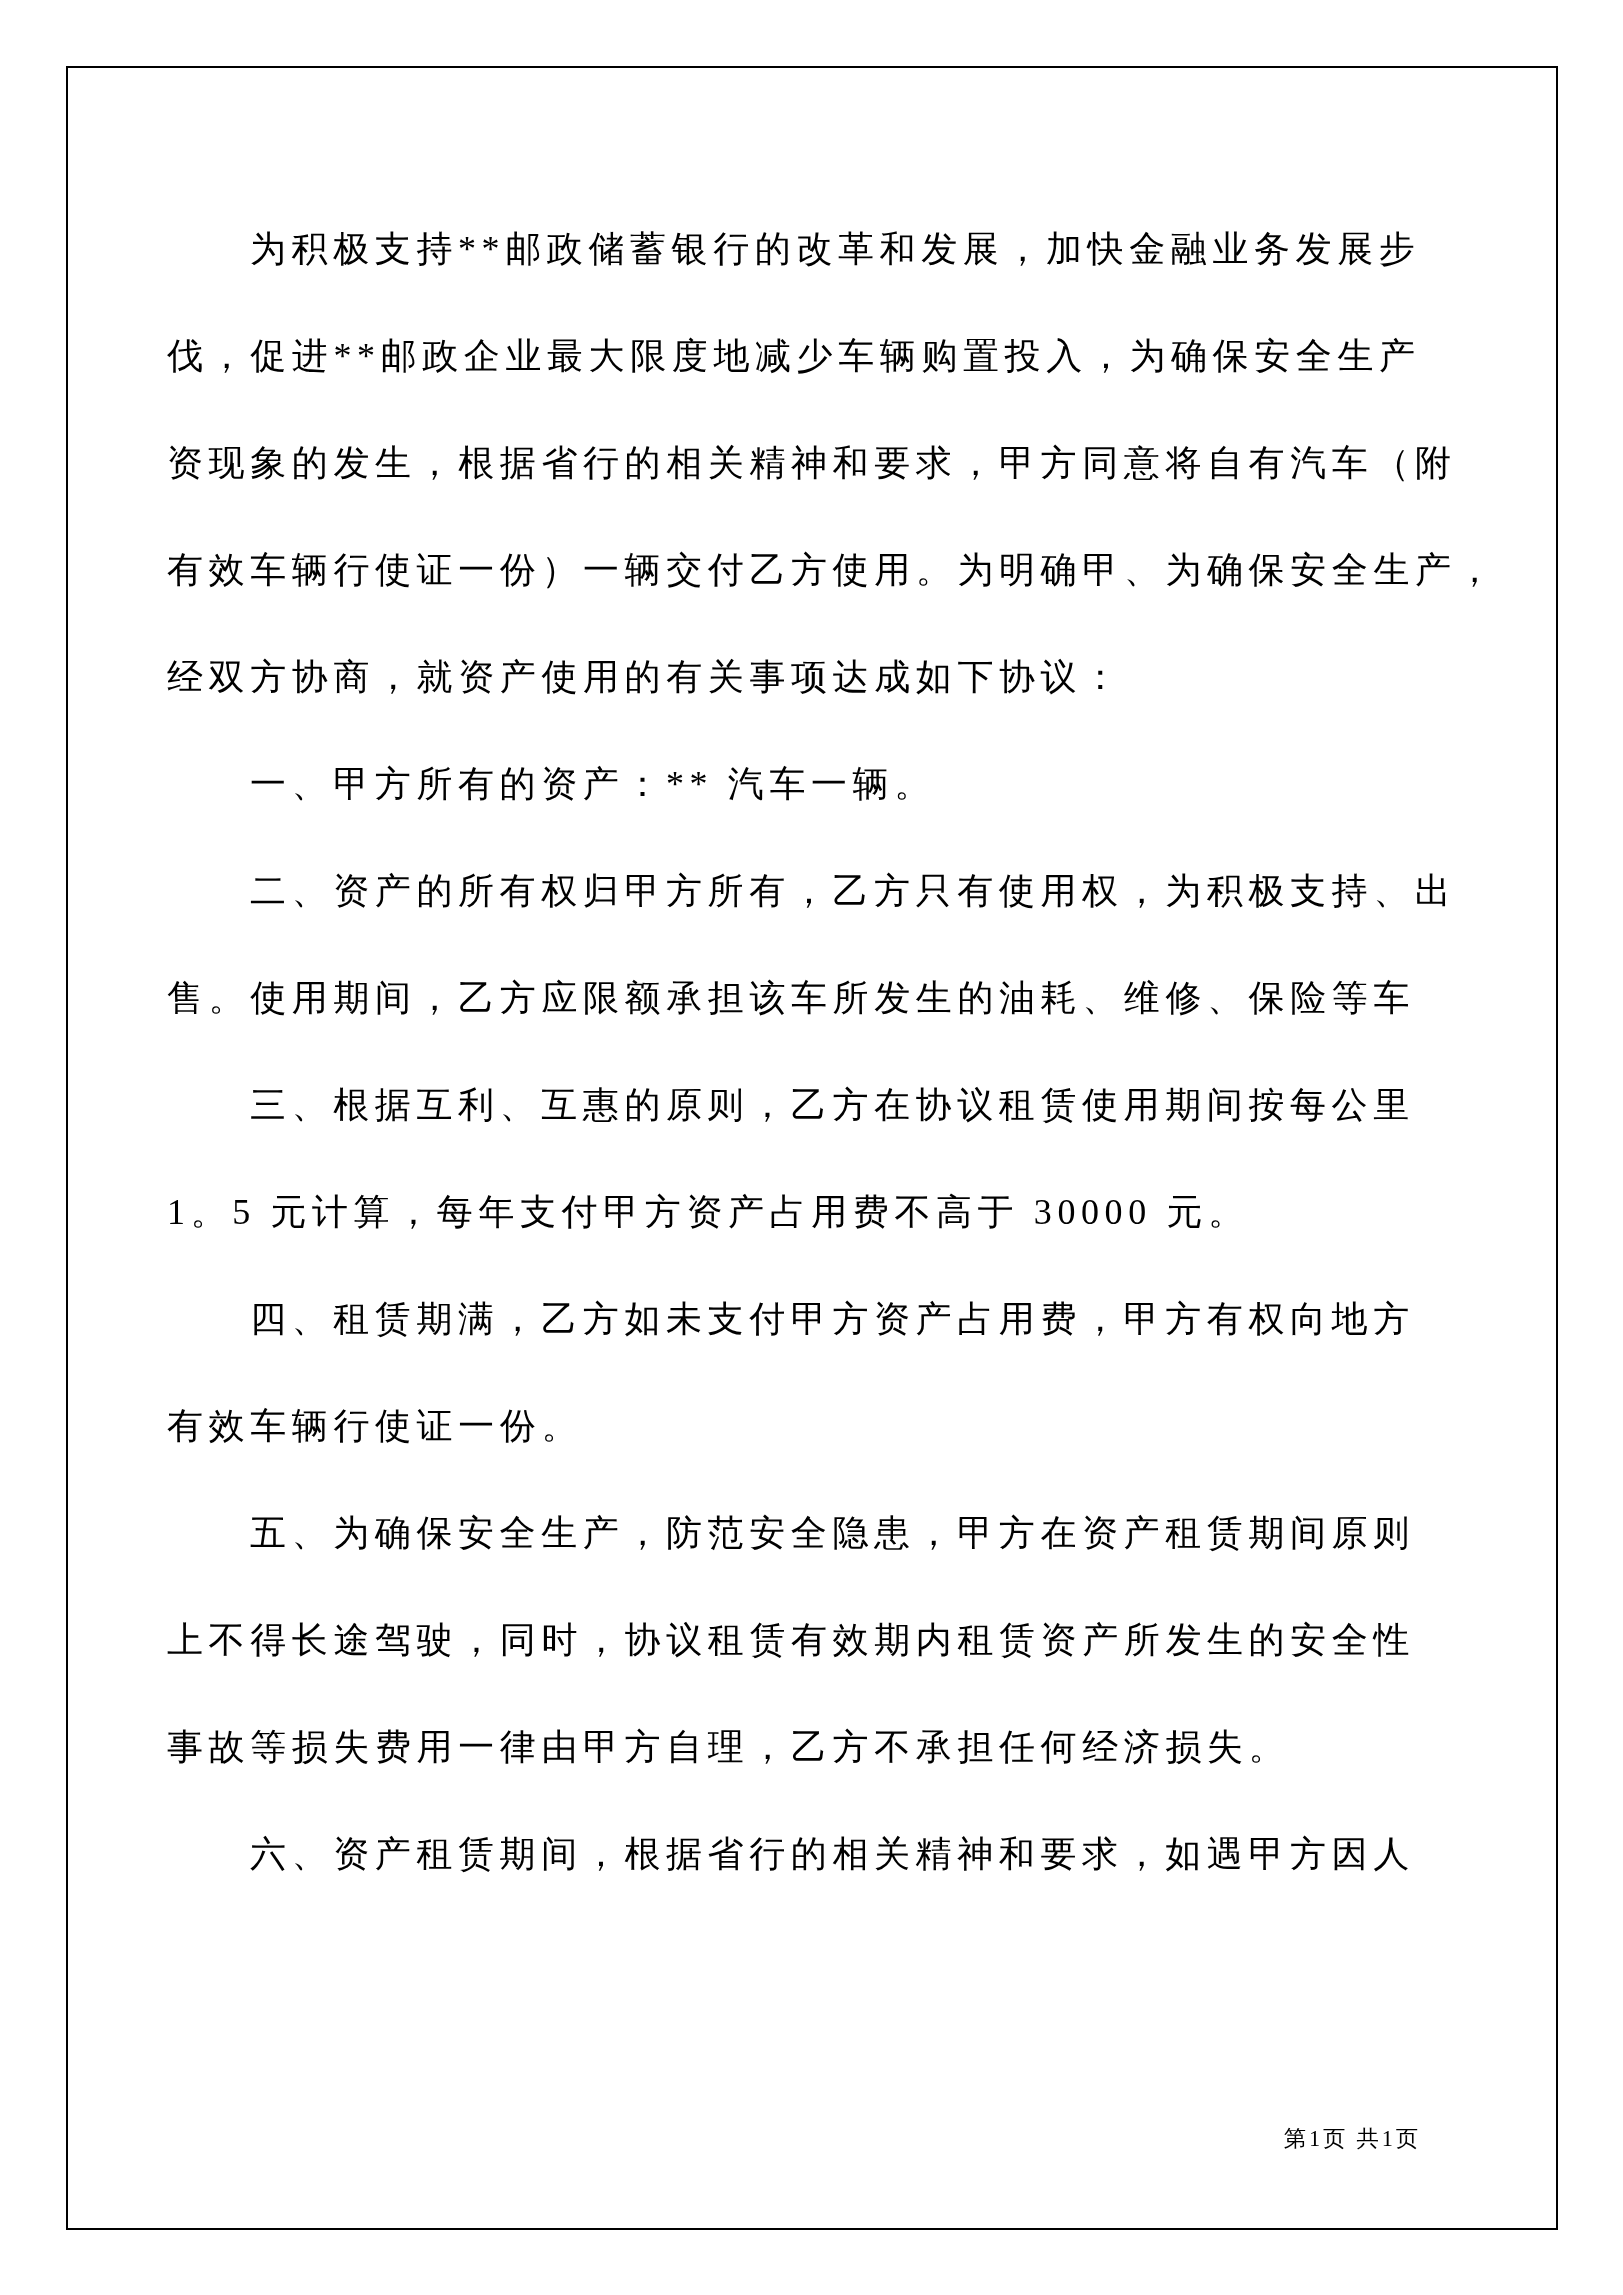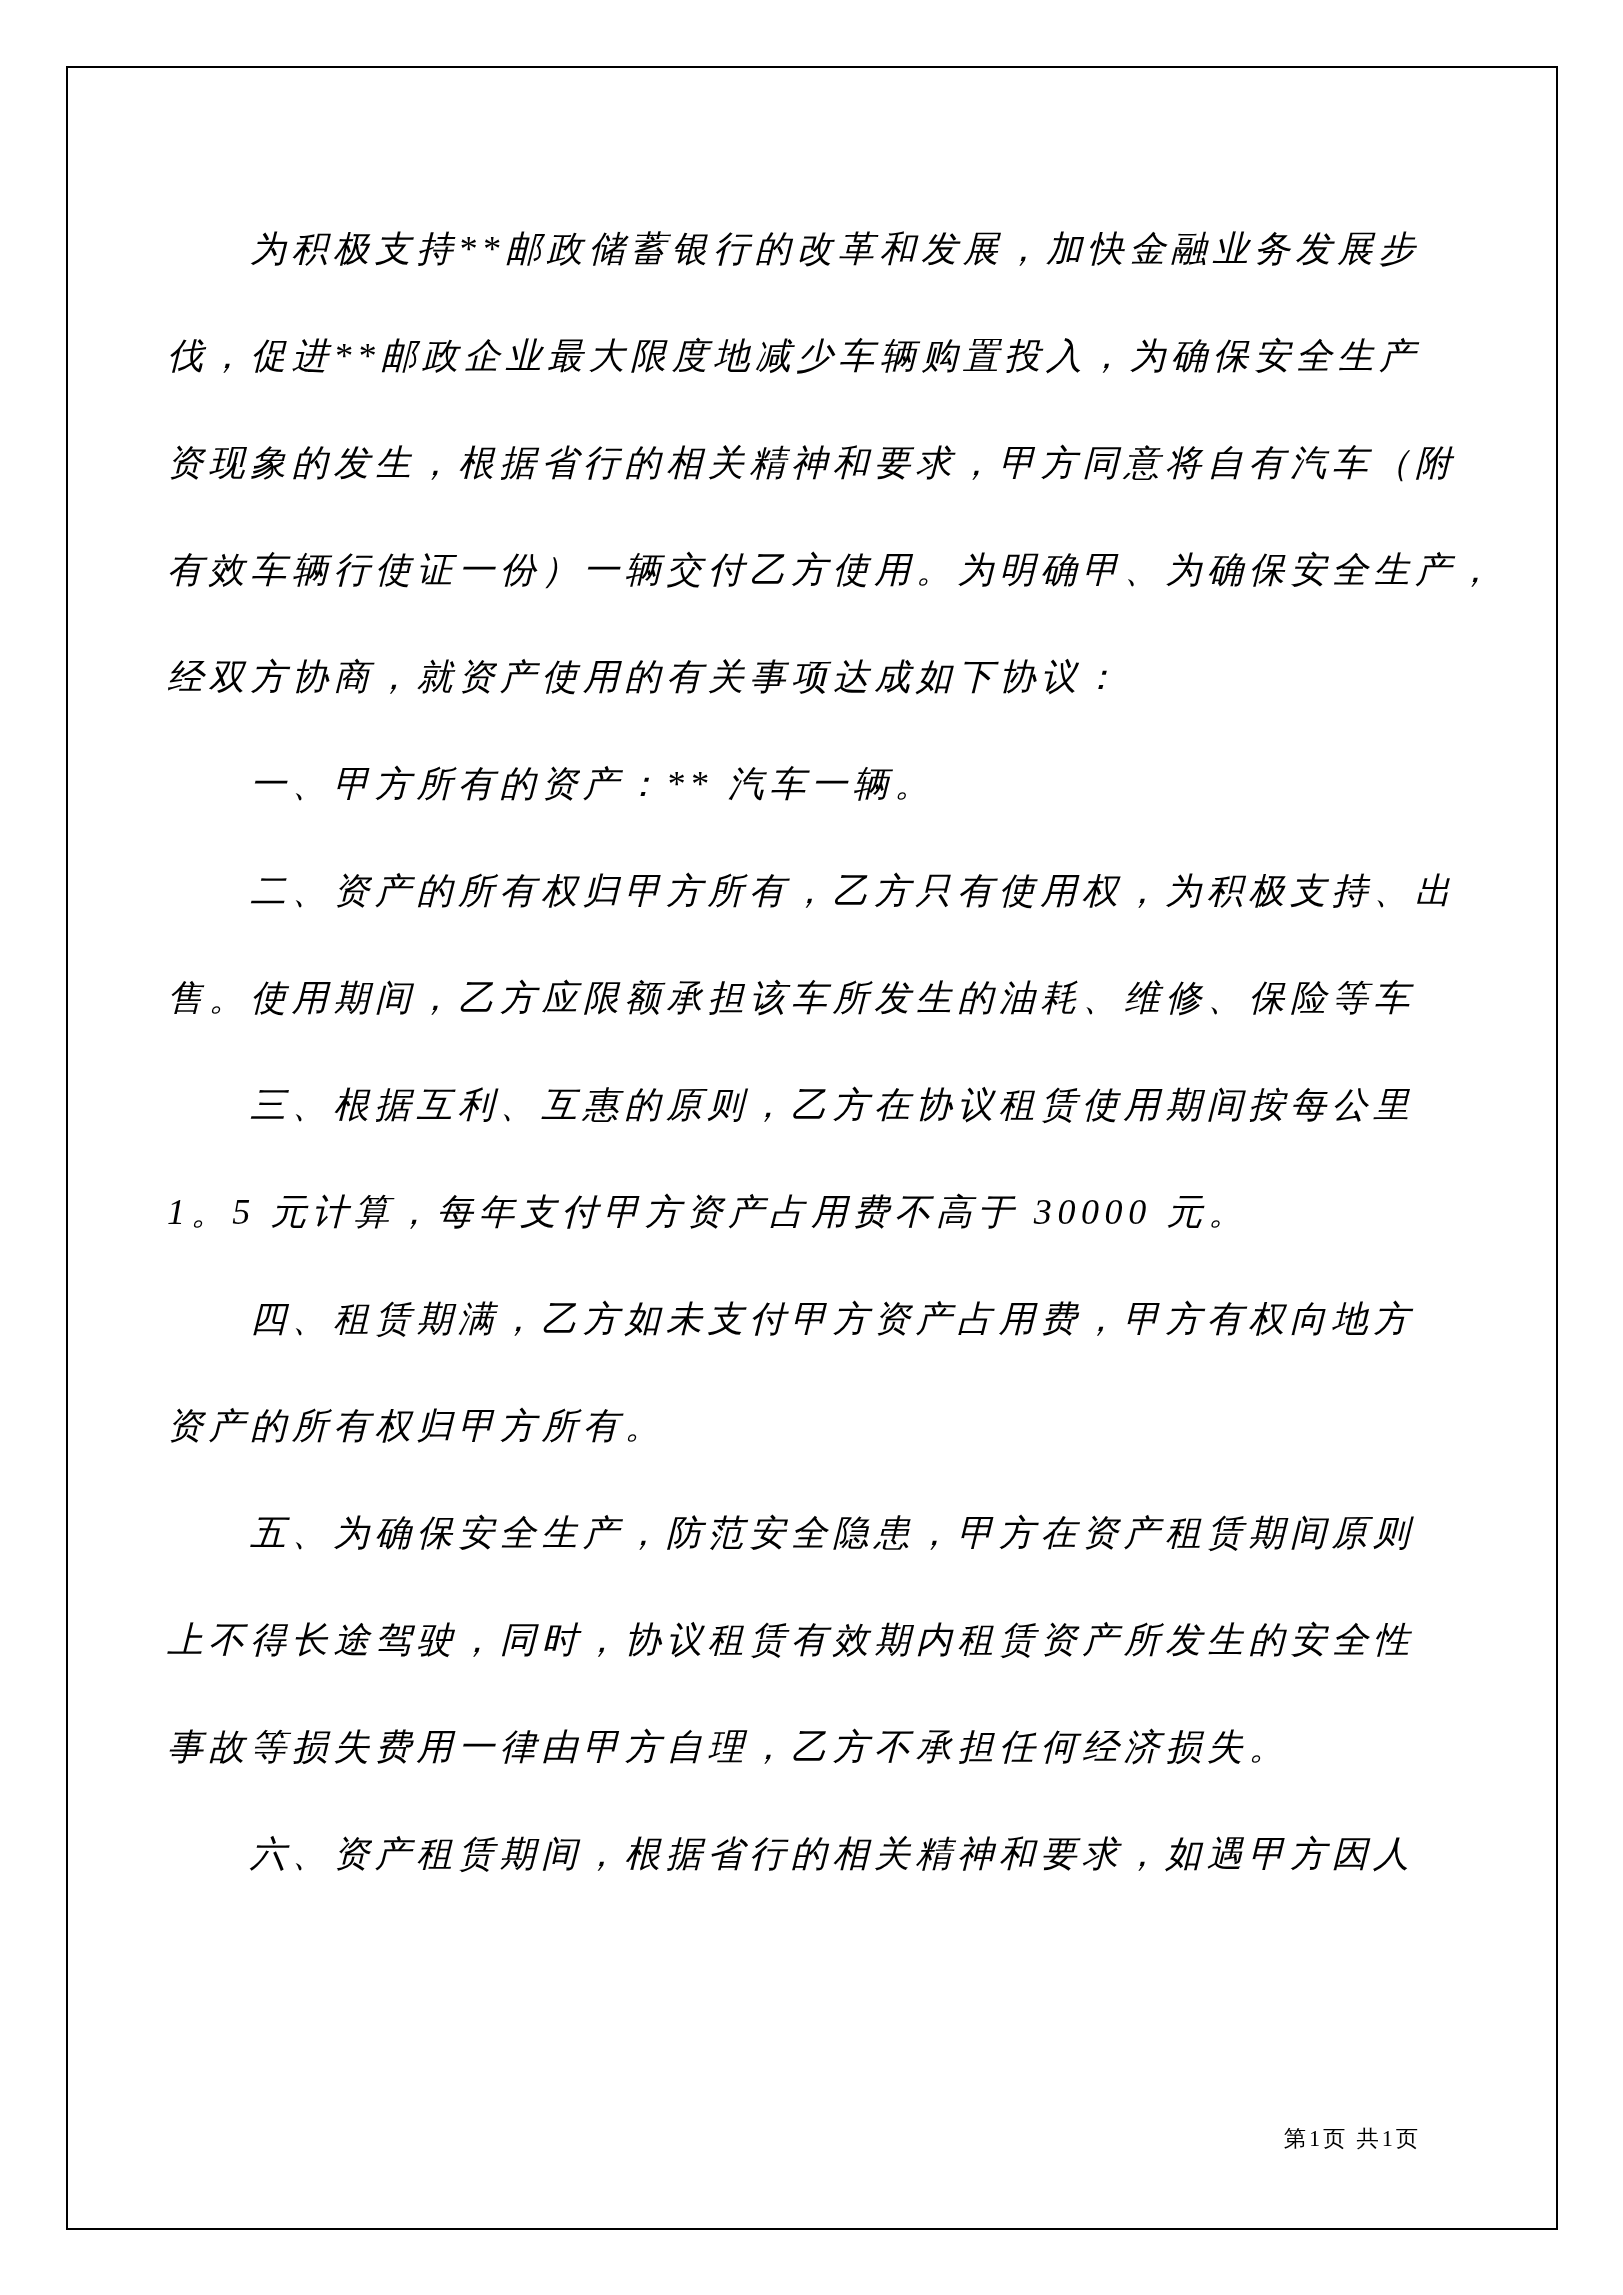--- a/index.html
+++ b/index.html
@@ -30,21 +30,20 @@
     left: 167px;
     top: 196px;
     width: 1254px;
     font-size: 36px;
     line-height: 107px;
     letter-spacing: 5.6px;
     white-space: nowrap;
   }
   .line {
     height: 107px;
-    font-style: italic;
   }
   .line.indent {
     padding-left: 83px;
   }
   .footer {
     position: absolute;
     left: 167px;
     top: 2121px;
     width: 1254px;
     text-align: right;
@@ -65,21 +64,21 @@
     <div class="line">伐，促进**邮政企业最大限度地减少车辆购置投入，为确保安全生产</div>
     <div class="line">资现象的发生，根据省行的相关精神和要求，甲方同意将自有汽车（附</div>
     <div class="line">有效车辆行使证一份）一辆交付乙方使用。为明确甲、为确保安全生产，</div>
     <div class="line">经双方协商，就资产使用的有关事项达成如下协议：</div>
     <div class="line indent">一、甲方所有的资产：** 汽车一辆。</div>
     <div class="line indent">二、资产的所有权归甲方所有，乙方只有使用权，为积极支持、出</div>
     <div class="line">售。使用期间，乙方应限额承担该车所发生的油耗、维修、保险等车</div>
     <div class="line indent">三、根据互利、互惠的原则，乙方在协议租赁使用期间按每公里</div>
     <div class="line">1。5 元计算，每年支付甲方资产占用费不高于 30000 元。</div>
     <div class="line indent">四、租赁期满，乙方如未支付甲方资产占用费，甲方有权向地方</div>
-    <div class="line">资产的所有权归甲方所有。</div>
+    <div class="line">有效车辆行使证一份。</div>
     <div class="line indent">五、为确保安全生产，防范安全隐患，甲方在资产租赁期间原则</div>
     <div class="line">上不得长途驾驶，同时，协议租赁有效期内租赁资产所发生的安全性</div>
     <div class="line">事故等损失费用一律由甲方自理，乙方不承担任何经济损失。</div>
     <div class="line indent">六、资产租赁期间，根据省行的相关精神和要求，如遇甲方因人</div>
   </div>
 
   <div class="footer">
     <span>第1页 共1页</span>
   </div>
 

